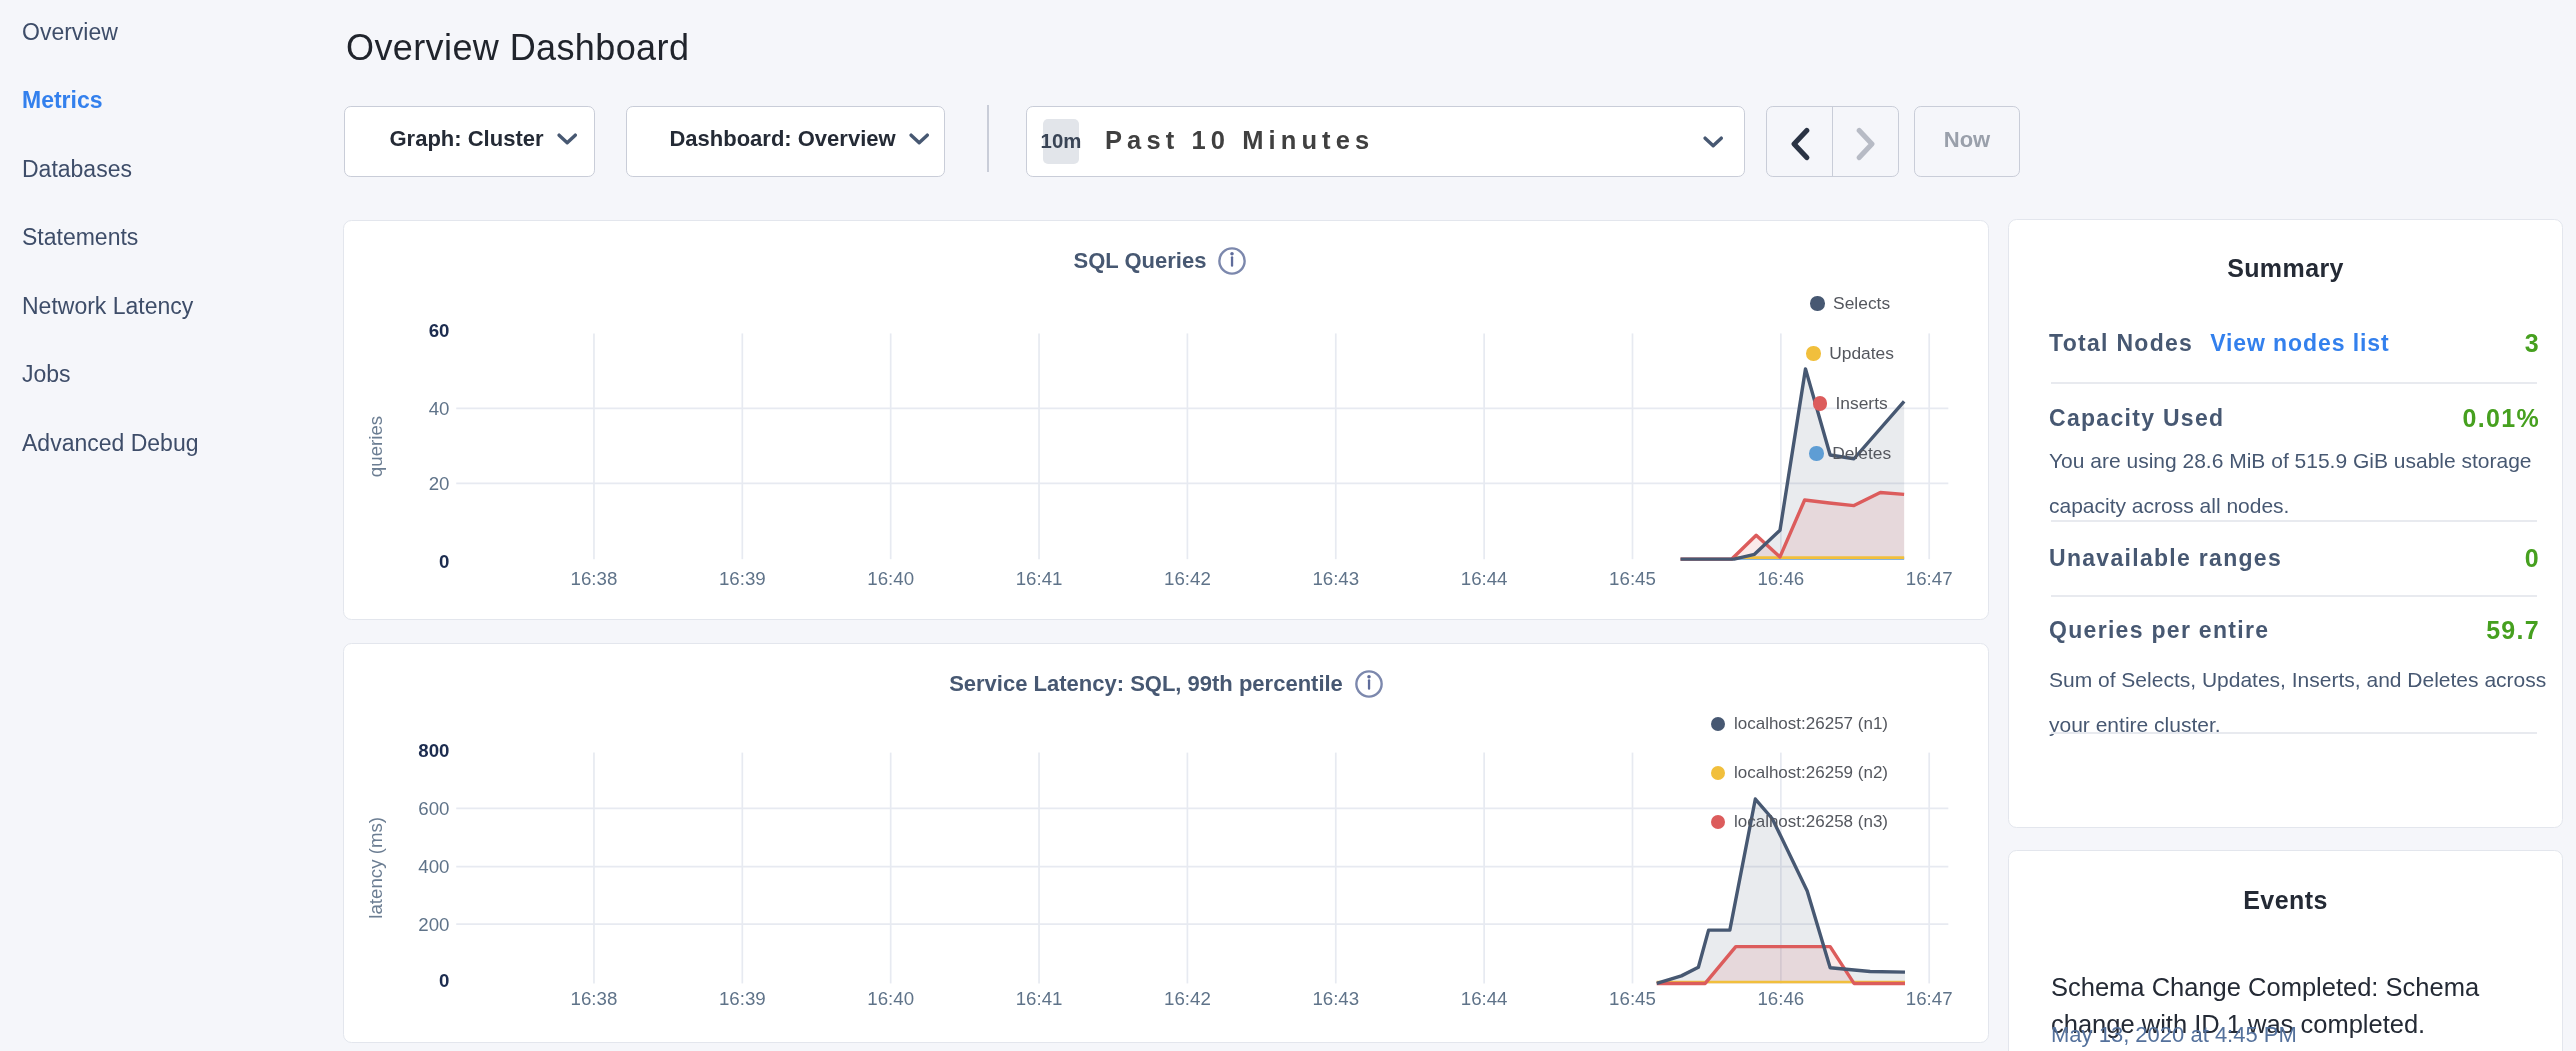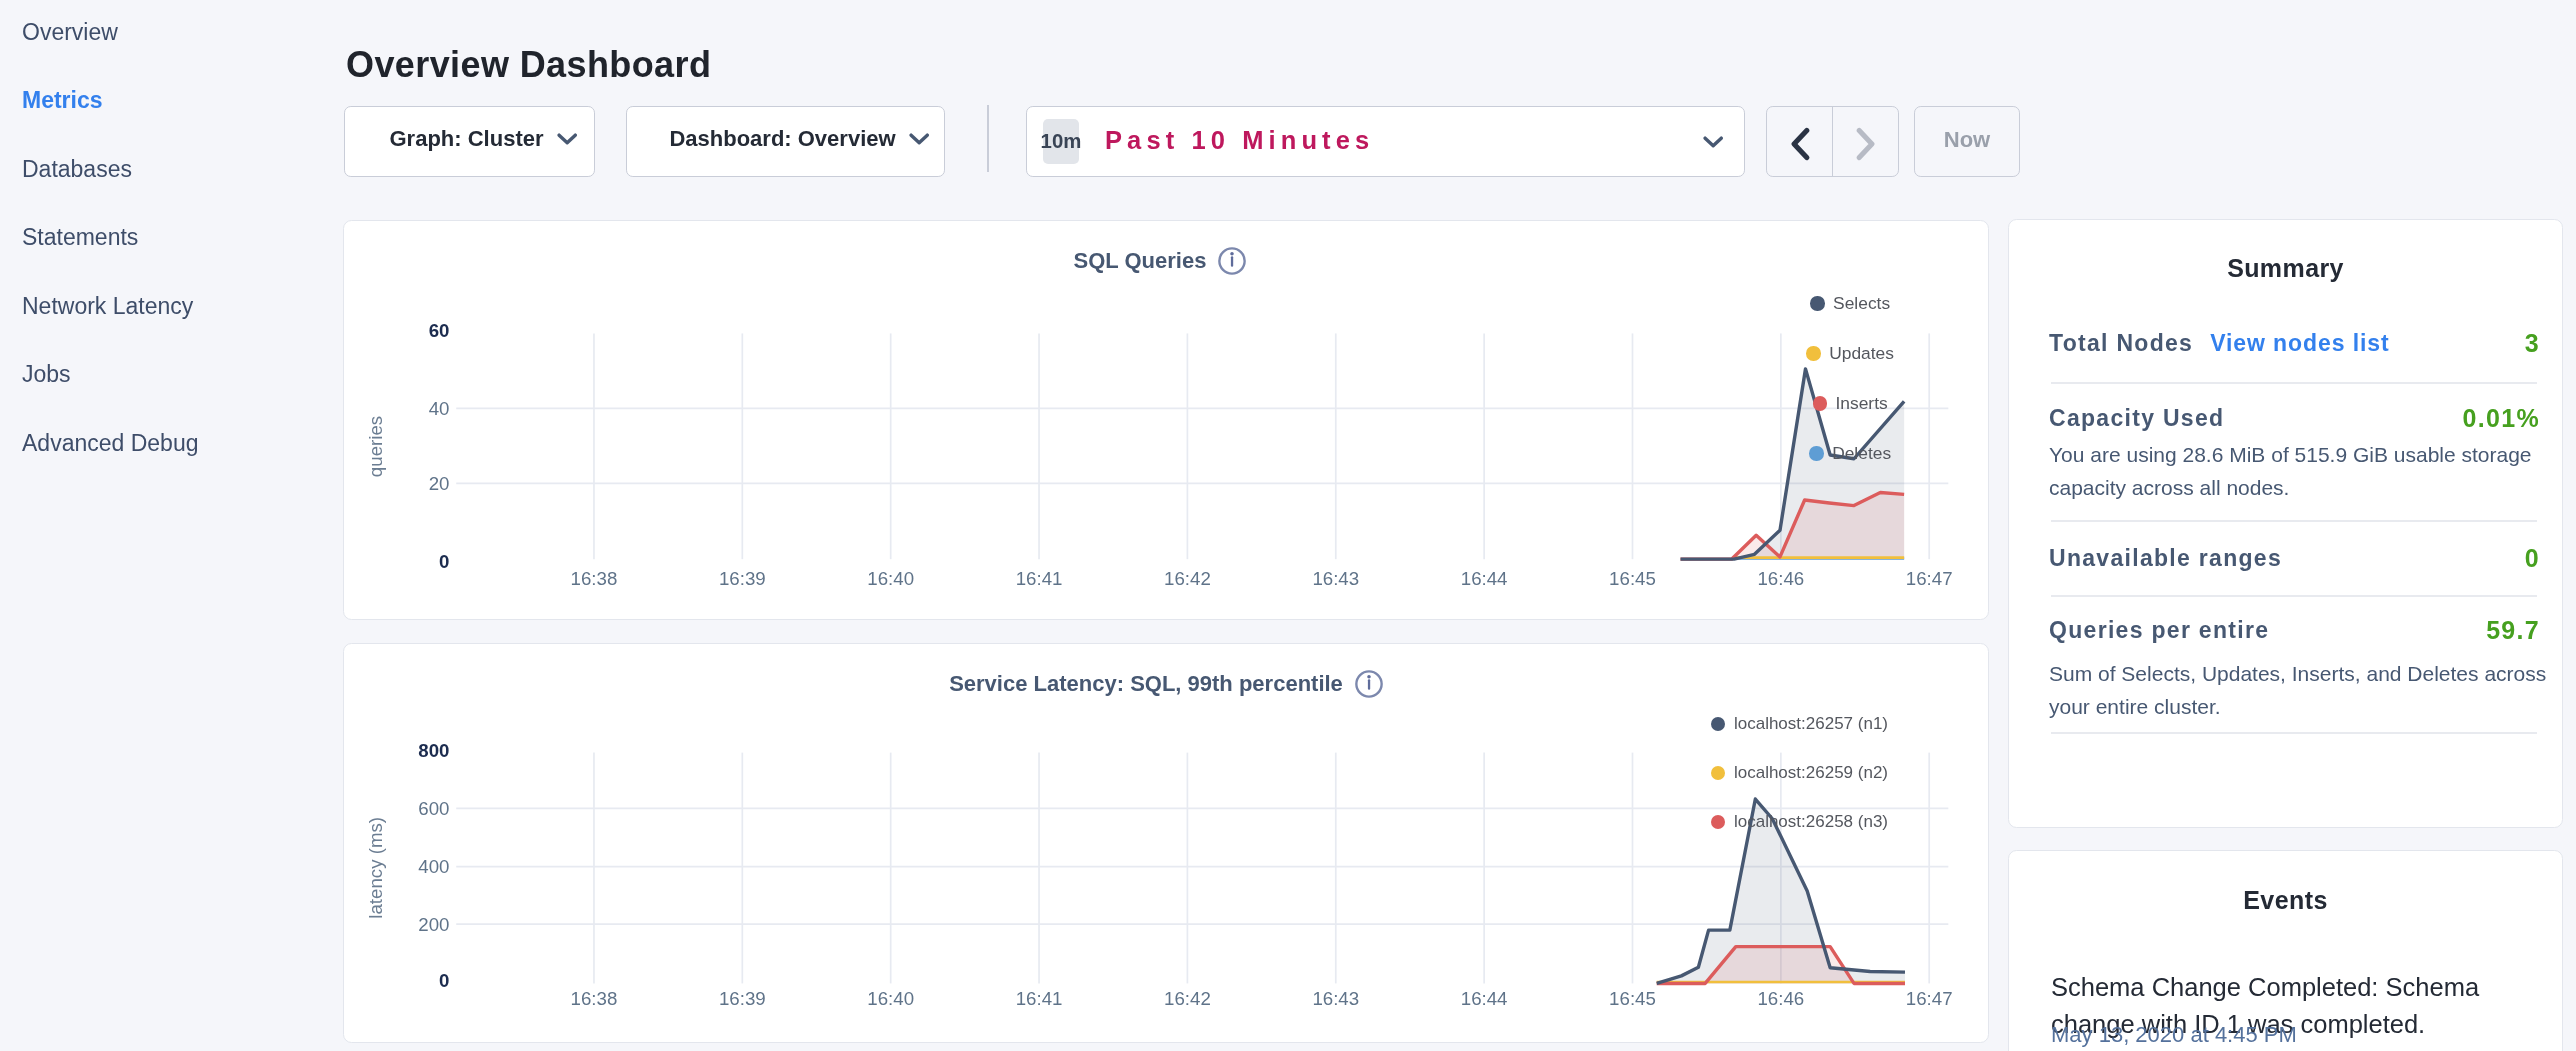--- a/index.html
+++ b/index.html
@@ -1,39 +1,39 @@
 <!DOCTYPE html>
 <html style="font-size:13.6px"><head><meta charset="utf-8"><style>
 * { margin:0; padding:0; box-sizing:border-box; }
 html,body { width:2576px; height:1051px; background:#f5f6fa; font-family:"Liberation Sans", sans-serif; overflow:hidden; position:relative; }
 .abs { position:absolute; }
 .nav a { position:absolute; left:22px; font-size:23px; color:#3e4d69; text-decoration:none; white-space:nowrap; line-height:24px; }
 .nav a.active { color:#3380ed; font-weight:bold; }
-h1 { position:absolute; left:346px; top:29px; font-size:36px; line-height:37px; font-weight:bold; color:#20242c; letter-spacing:0.4px;margin-top:17px; }
+h1 { position:absolute; left:346px; top:29px; font-size:36px; line-height:37px; font-weight:normal; color:#20242c; letter-spacing:0.4px; }
 .btn { position:absolute; top:106px; height:71px; background:#fff; border:1.7px solid #c9cdd8; border-radius:6.8px; display:flex; align-items:center; justify-content:center; gap:13.6px; padding-bottom:4.3px; font-size:22px; font-weight:bold; color:#242a35;padding-left:28px; }
 .vdiv { position:absolute; left:987px; top:105px; width:1.7px; height:67px; background:#c9cdd8; }
 .timebox { position:absolute; left:1026px; top:106px; width:719px; height:71px; background:#fff; border:1.7px solid #c9cdd8; border-radius:6.8px; display:flex; align-items:center; }
 .badge { margin-left:16px; width:36px; height:45px; background:#e2e5ea; border-radius:5.1px; display:flex; align-items:center; justify-content:center; font-size:20.4px; font-weight:bold; color:#394455; }
-.tbt { margin-left:26px; padding-bottom:2.6px; font-size:25.5px; font-weight:bold; color:#be185d; letter-spacing:5.1px; }
+.tbt { margin-left:26px; padding-bottom:2.6px; font-size:25.5px; font-weight:bold; color:#404040; letter-spacing:5.1px; }
 .tbc { position:absolute; right:21px; top:29px; }
 .arrows { position:absolute; left:1766px; top:106px; width:133px; height:71px; border:1.7px solid #c9cdd8; border-radius:6.8px; display:flex; }
 .arrows .half { flex:1; display:flex; align-items:center; justify-content:center; padding-top:4.3px; }
 .arrows .half:first-child { border-right:1.7px solid #c9cdd8; }
 .nowbtn { position:absolute; left:1914px; top:106px; width:106px; height:71px; border:1.7px solid #c9cdd8; border-radius:6.8px; display:flex; align-items:center; justify-content:center; padding-bottom:3.4px; font-size:22px; font-weight:bold; color:#9aa0ab; }
 .card { position:absolute; background:#fff; border:1.7px solid #e3e6ed; border-radius:8.5px; }
 .ctitle { position:absolute; left:0; right:0; top:25.5px; display:flex; align-items:center; justify-content:center; gap:12px; font-size:22px; font-weight:bold; color:#475872; }
 .legend { position:absolute; display:flex; gap:29px; font-size:17.4px; color:#54575e; align-items:center; white-space:nowrap;flex-direction:column; }
 .dot { display:inline-block; width:14.5px; height:14.5px; border-radius:50%; margin-right:8.5px; }
 .li { display:flex; align-items:center; }
 .plot { position:absolute; left:0; top:0; }
 .srow { position:absolute; left:40px; right:22px; height:37px; display:flex; align-items:center; justify-content:space-between; }
 .slab { font-size:23px; font-weight:bold; color:#475872; letter-spacing:1.3px; white-space:nowrap;text-align:right; }
 .sval { font-size:25px; font-weight:bold; color:#46a01f; letter-spacing:1.3px; }
 .slink { font-size:23px; font-weight:bold; color:#3380ed; letter-spacing:0.9px; margin-right:auto; margin-left:17px; }
-.sdesc { position:absolute; left:40px; font-size:21px; line-height:33px; color:#475872; white-space:nowrap; }
+.sdesc { position:absolute; left:40px; font-size:21px; line-height:45px; color:#475872; white-space:nowrap; }
 .sdiv { position:absolute; left:42px; width:486px; height:1.7px; background:#e8eaef; }
 .evtext { position:absolute; left:42px; font-size:25.5px; line-height:37px; color:#242a35;margin-top:24px; }
 .evdate { position:absolute; left:42px; font-size:22px; line-height:22px; color:#54719c; }
 </style></head><body>
 <div class="nav">
   <a style="top:20.4px" href="#">Overview</a>
   <a style="top:88px" class="active" href="#">Metrics</a>
   <a style="top:157px" href="#">Databases</a>
   <a style="top:225px" href="#">Statements</a>
   <a style="top:294px" href="#">Network Latency</a>

